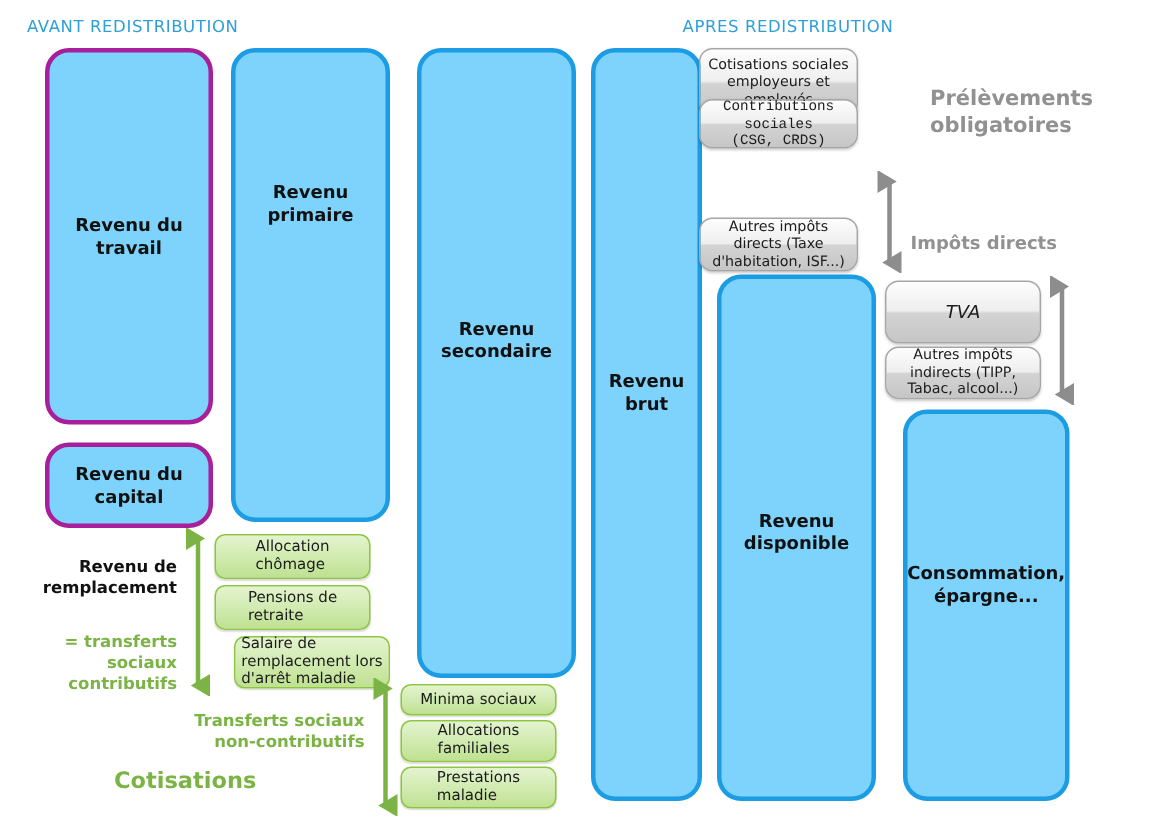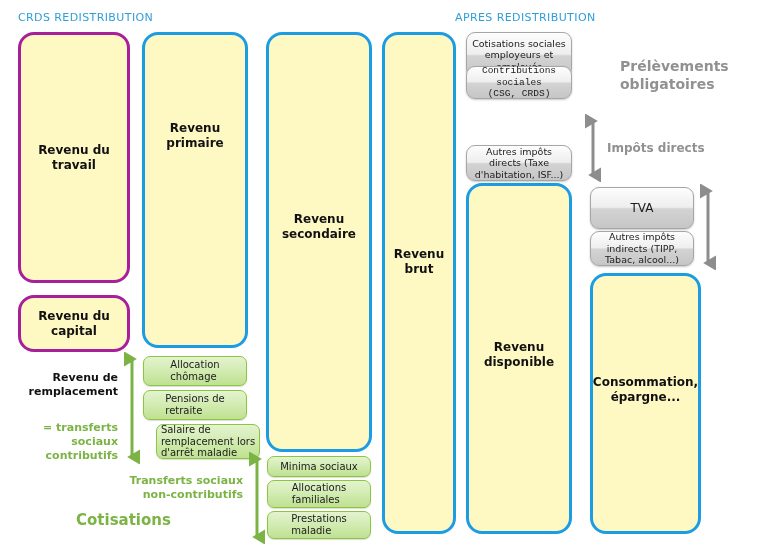--- a/index.html
+++ b/index.html
@@ -25,25 +25,26 @@
     font-size: 11px;
     letter-spacing: 0.4px;
     white-space: nowrap;
   }
 
   
   .column {
     position: absolute;
     box-sizing: border-box;
     border-radius: 16px;
-    background: #fef9c3;
+    background: #7dd3fc;
     display: flex;
     align-items: center;
     justify-content: center;
     text-align: center;
+    margin-left: 12px;
   }
   .column.blue  { border: 3px solid #1b9ce3; }
   .column.pink  { border: 3px solid #a81f9b; }
   .column .col-label {
     font-size: 12px;
     font-weight: bold;
     color: #111111;
     line-height: 1.25;
     padding: 0 4px;
   }
@@ -96,20 +97,21 @@
   }
   .label-grey-big {
     color: #919191;
     font-size: 14px;
     font-weight: bold;
   }
   .label-grey-mid {
     color: #919191;
     font-size: 12px;
     font-weight: bold;
+    margin-top: 14px;
   }
   .label-green {
     color: #7bb345;
     font-size: 11px;
     font-weight: bold;
   }
   .label-green-big {
     color: #7bb345;
     font-size: 15px;
     font-weight: bold;
@@ -125,21 +127,21 @@
   
   .arrow {
     position: absolute;
   }
 </style>
 </head>
 <body>
 
 <div id="stage">
 
-  <div class="section-header" style="left:18px; top:11px;">CRDS REDISTRIBUTION</div>
+  <div class="section-header" style="left:18px; top:11px;">AVANT REDISTRIBUTION</div>
   <div class="section-header" style="left:455px; top:11px;">APRES REDISTRIBUTION</div>
 
   <div class="column pink" style="left:18px; top:32px; width:112px; height:251px;">
     <div class="col-label" style="white-space:pre-line;">Revenu du
 travail</div>
   </div>
 
   <div class="column pink" style="left:18px; top:295px; width:112px; height:57px;">
     <div class="col-label" style="white-space:pre-line;">Revenu du
 capital</div>
@@ -204,21 +206,21 @@
   <div class="grey-box" style="left:466px; top:66px; width:106px; height:33px;font-family:Liberation Mono, monospace;">
     <span style="white-space:pre-line;">Contributions sociales
 (CSG, CRDS)</span>
   </div>
   <div class="grey-box" style="left:466px; top:145px; width:106px; height:36px;">
     <span style="white-space:pre-line;">Autres impôts
 directs (Taxe
 d'habitation, ISF...)</span>
   </div>
 
-  <div class="grey-box" style="left:590px; top:187px; width:104px; height:42px;">
+  <div class="grey-box" style="left:590px; top:187px; width:104px; height:42px;font-style:italic;">
     <span style="white-space:pre-line; font-size:12px;">TVA</span>
   </div>
   <div class="grey-box" style="left:590px; top:231px; width:104px; height:35px;">
     <span style="white-space:pre-line;">Autres impôts
 indirects (TIPP,
 Tabac, alcool...)</span>
   </div>
 
   <svg class="arrow" style="left:124px; top:352px;" width="16" height="112">
     <defs>

